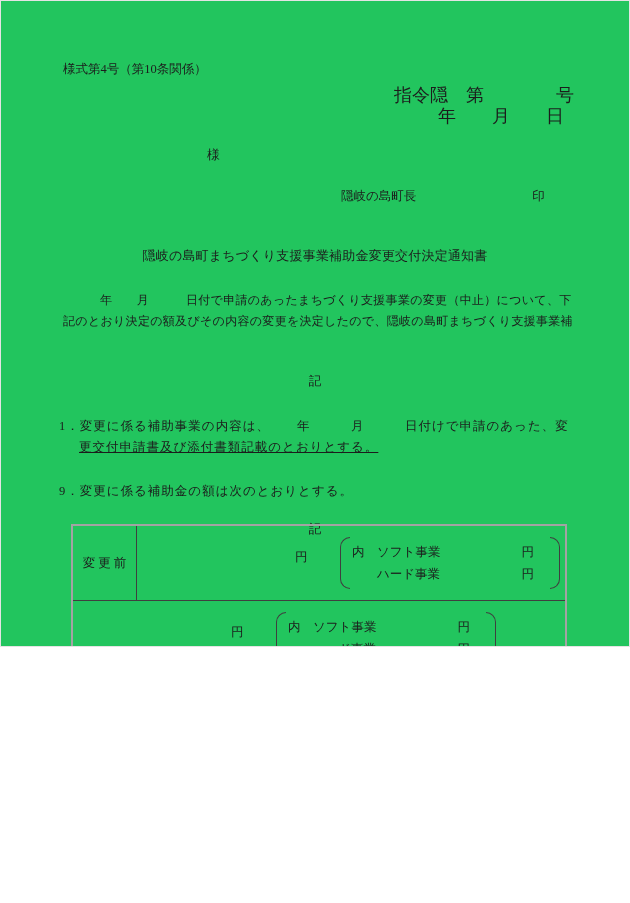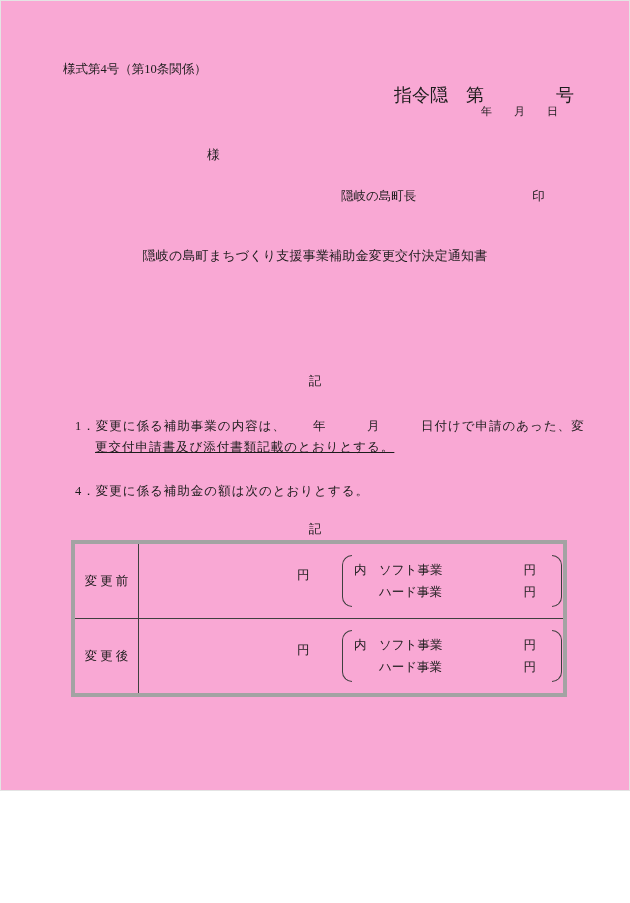--- a/index.html
+++ b/index.html
@@ -1,38 +1,38 @@
 <!DOCTYPE html>
 <html><head>
 <meta charset="utf-8">
 <style>
   html,body{margin:0;padding:0;background:#ffffff;}
   .page{
-    position:relative;width:630px;height:791px;
-    background:#f9a8d4;color:#1c1c1c;
+    position:relative;width:630px;height:647px;
+    background:#22c55e;color:#1c1c1c;
     font-family:"Liberation Serif","DejaVu Serif",serif;
     box-sizing:border-box;border:1px solid #e4e4e4;overflow:hidden;
   }
   .abs{position:absolute;white-space:nowrap;}
   .form-number{left:62px;top:60px;font-size:12.5px;}
   .directive{right:55px;top:82px;font-size:18px;}
-  .date-line{right:71px;top:103px;font-size:11px;}
+  .date-line{right:65px;top:103px;font-size:18px;}
   .addressee{left:206px;top:145px;font-size:13px;}
   .issuer{left:340px;top:187px;font-size:12.5px;}
   .issuer .seal{margin-left:116px;}
   .doc-title{left:0;right:0;text-align:center;top:246px;font-size:13px;letter-spacing:0.2px;}
   .body-par{left:62px;top:289px;font-size:12px;letter-spacing:0.3px;line-height:20.7px;}
   .ki{left:0;right:0;text-align:center;font-size:12.5px;}
   .ki1{top:372px;}
   .ki2{top:520px;}
-  .item{left:74px;font-size:12.5px;letter-spacing:1px;line-height:21.3px;}
+  .item{left:58px;font-size:12.5px;letter-spacing:1px;line-height:21.3px;}
   .item1{top:415px;}
   .item2{top:480px;}
   .item .cont{padding-left:20px;text-decoration:underline;}
-  .amount-table{left:70px;top:539px;width:496px;border:4px solid #a3a3a3;box-sizing:border-box;}
+  .amount-table{left:70px;top:523px;width:496px;border:2px solid #a3a3a3;box-sizing:border-box;}
   .trow{display:flex;height:74px;}
   .trow + .trow{border-top:1px solid #3f3f3f;}
   .tlabel{
     width:64px;border-right:1px solid #3f3f3f;box-sizing:border-box;
     display:flex;align-items:center;justify-content:center;
     font-size:12.5px;letter-spacing:3px;text-indent:3px;
   }
   .tcontent{flex:1;position:relative;}
   .amt-unit{position:absolute;left:158px;top:calc(50% - 6px);transform:translateY(-50%);font-size:12.5px;}
   .bracket{position:absolute;left:203px;top:50%;transform:translateY(-50%);display:flex;height:52px;}
@@ -59,31 +59,33 @@
 
   <div class="abs addressee">様</div>
 
   <div class="abs issuer">
     <span>隠岐の島町長</span><span class="seal">印</span>
   </div>
 
   <div class="abs doc-title">隠岐の島町まちづくり支援事業補助金変更交付決定通知書</div>
 
   <div class="abs body-par">
+    <div>　　　年　　月　　　日付で申請のあったまちづくり支援事業の変更（中止）について、下</div>
+    <div>記のとおり決定の額及びその内容の変更を決定したので、隠岐の島町まちづくり支援事業補</div>
   </div>
 
   <div class="abs ki ki1">記</div>
 
   <div class="abs item item1">
     <div>1．変更に係る補助事業の内容は、　　年　　　月　　　日付けで申請のあった、変</div>
     <div class="cont">更交付申請書及び添付書類記載のとおりとする。</div>
   </div>
 
   <div class="abs item item2">
-    <div>4．変更に係る補助金の額は次のとおりとする。</div>
+    <div>9．変更に係る補助金の額は次のとおりとする。</div>
   </div>
 
   <div class="abs ki ki2">記</div>
 
   <div class="abs amount-table">
 
     <div class="trow">
       <div class="tlabel">変更前</div>
       <div class="tcontent">
         <span class="amt-unit">円</span>
@@ -100,21 +102,20 @@
               <span class="bname">ハード事業</span>
               <span class="bunit">円</span>
             </div>
           </div>
           <div class="paren paren-r"></div>
         </div>
       </div>
     </div>
 
     <div class="trow">
-      <div class="tlabel">変更後</div>
       <div class="tcontent">
         <span class="amt-unit">円</span>
         <div class="bracket">
           <div class="paren paren-l"></div>
           <div class="bcontent">
             <div class="bline">
               <span class="bprefix">内</span>
               <span class="bname">ソフト事業</span>
               <span class="bunit">円</span>
             </div>

